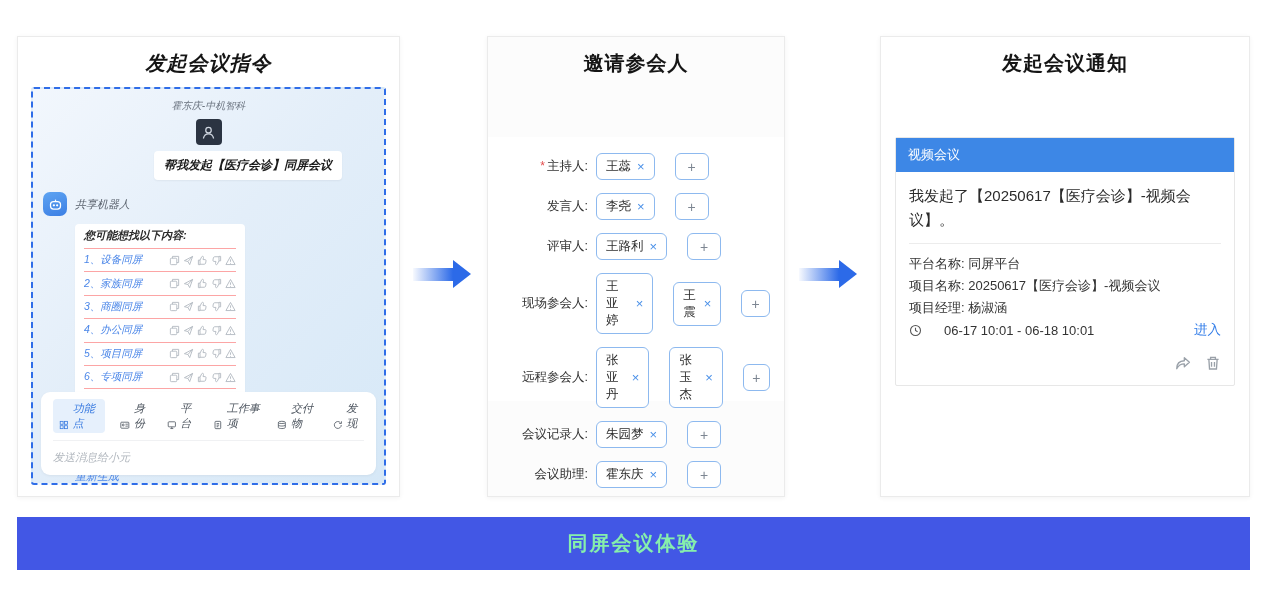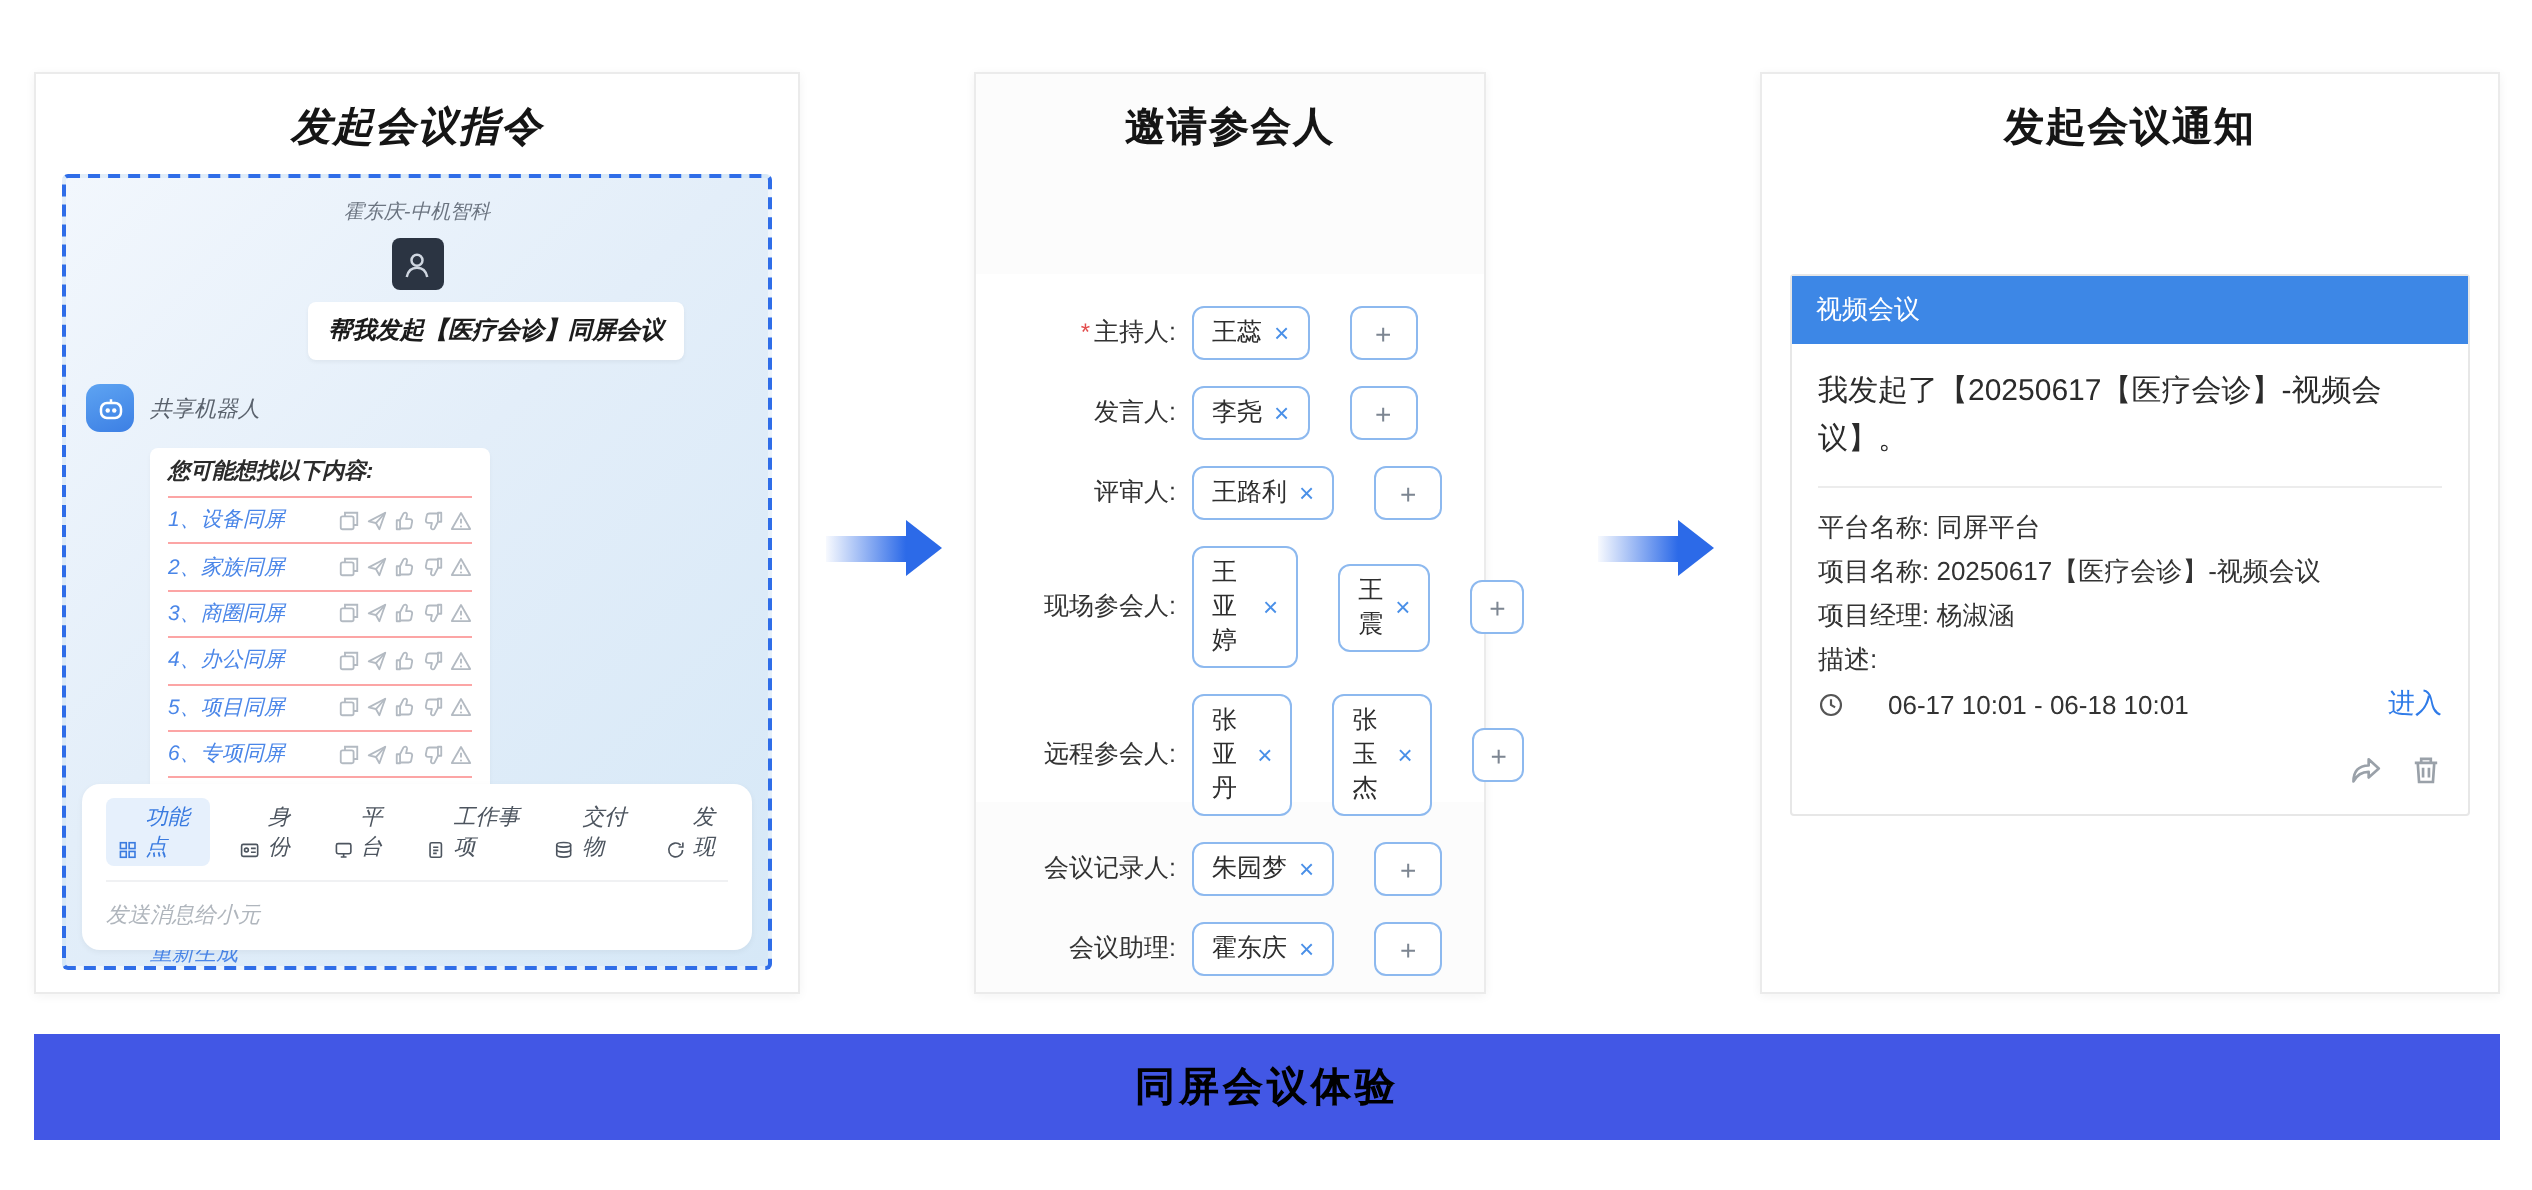--- a/index.html
+++ b/index.html
@@ -1,21 +1,21 @@
 <!DOCTYPE html>
 <html><head>
 <meta charset="utf-8">
 <style>
   html,body{margin:0;padding:0;background:#fff;}
   #screen{position:relative;width:1266px;height:595px;background:#fff;overflow:hidden;
     font-family:"Liberation Sans","DejaVu Sans",sans-serif;color:#222;}
   .panel{position:absolute;top:36px;height:461px;background:#fff;border:1px solid #ebebeb;
     box-shadow:0 1px 5px rgba(0,0,0,.05);box-sizing:border-box;}
   #panel1{left:17px;width:383px;font-style:italic;}
-  #panel2{left:487px;width:256px;background:#fcfcfc;}
+  #panel2{left:487px;width:298px;background:#fcfcfc;}
   #panel3{left:880px;width:370px;}
   .panel-title{margin:13px 0 0;text-align:center;font-size:20px;font-weight:bold;color:#151515;letter-spacing:1px;}
 
   
   .chat-area{position:absolute;left:13px;right:13px;top:50px;bottom:11px;border:2px dashed #2f6de8;border-radius:3px;
     background:linear-gradient(135deg,#f2f7fd 0%,#e3eef9 45%,#d6e8f7 100%);padding:8px 10px;box-sizing:border-box;}
   .user-row{display:flex;justify-content:flex-end;align-items:center;gap:6px;margin-top:2px;flex-direction:column;}
   .user-name{font-size:10px;color:#6b7480;}
   .avatar{width:26px;height:26px;border-radius:4px;background:#2b3442;display:flex;align-items:center;justify-content:center;color:#cfd6e0;}
   .bubble-row{display:flex;justify-content:flex-end;margin-top:6px;padding-right:32px;}
@@ -65,21 +65,21 @@
   .meta{font-size:13px;color:#333;line-height:1.7;}
   .clock-row{display:flex;align-items:center;gap:22px;font-size:13px;color:#333;margin-top:2px;}
   .clock-row svg{width:13px;height:13px;color:#555;}
   .enter-link{margin-left:auto;color:#2f7be8;font-size:13.5px;cursor:pointer;text-decoration:none;}
   .notice-actions{display:flex;justify-content:flex-end;gap:14px;margin-top:16px;color:#9aa1a9;}
   .notice-actions svg{width:16px;height:16px;cursor:pointer;}
 
   
   .banner{position:absolute;left:17px;right:16px;top:517px;height:53px;background:#4257e5;
     display:flex;align-items:center;justify-content:center;}
-  .banner-title{color:#000000;font-size:20px;font-weight:bold;letter-spacing:2px;}
+  .banner-title{color:#86efac;font-size:20px;font-weight:bold;letter-spacing:2px;}
   svg.defs{position:absolute;width:0;height:0;}
 </style>
 </head>
 <body>
 
 <svg class="defs" xmlns="http://www.w3.org/2000/svg">
   <defs>
     <g id="sym-copy">
         <rect x="1.5" y="3.5" width="7" height="7" rx="1" fill="none" stroke="currentColor"></rect>
         <path d="M3.8 3.5V1.5h6.7v6.7h-2" fill="none" stroke="currentColor"></path>
@@ -506,21 +506,20 @@
   <section class="panel" id="panel3">
     <h2 class="panel-title">发起会议通知</h2>
     <div class="notice-card">
       <div class="notice-header">视频会议</div>
       <div class="notice-body">
         <div class="notice-msg">我发起了【20250617【医疗会诊】-视频会议】。</div>
         <div class="notice-div"></div>
         <div class="meta">平台名称: 同屏平台</div>
         <div class="meta">项目名称: 20250617【医疗会诊】-视频会议</div>
         <div class="meta">项目经理: 杨淑涵</div>
-        <div class="meta">描述:</div>
         <div class="clock-row">
           <svg viewBox="0 0 12 12">
               <use href="#sym-clock"></use>
             </svg>
           <span>06-17 10:01 - 06-18 10:01</span>
           <a class="enter-link">进入</a>
         </div>
         <div class="notice-actions">
           <svg viewBox="0 0 12 12">
               <use href="#sym-share"></use>

